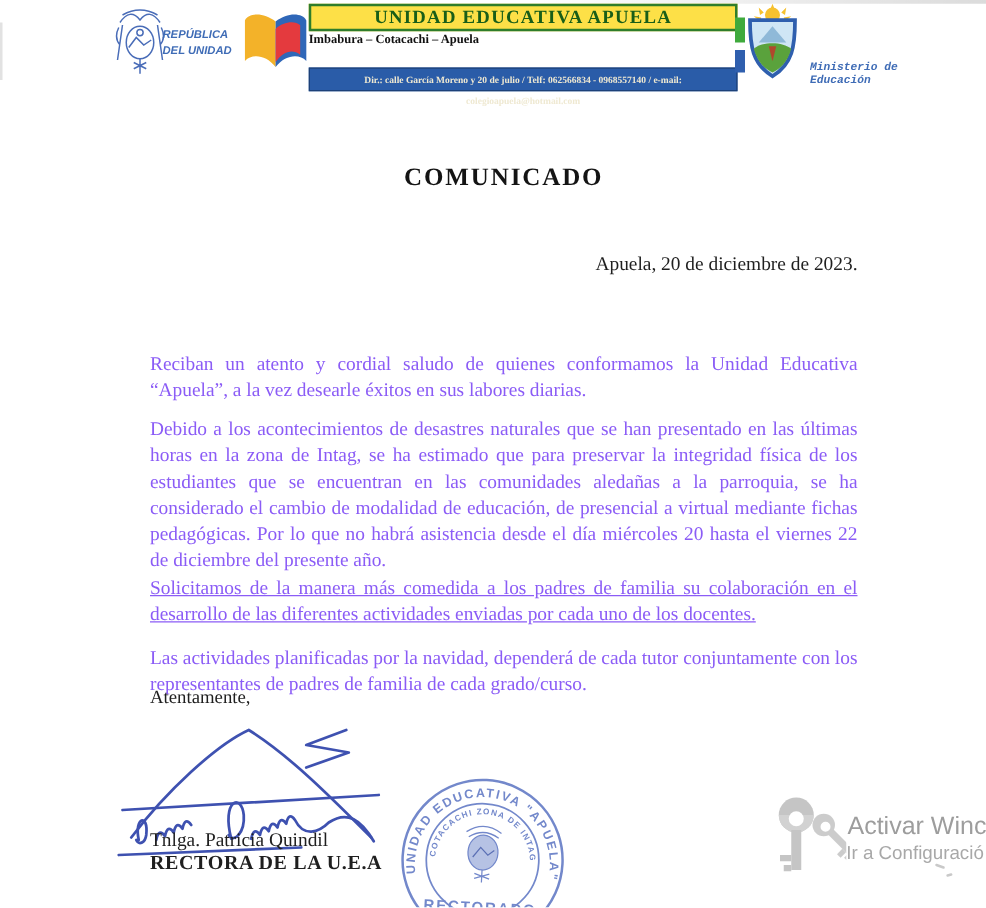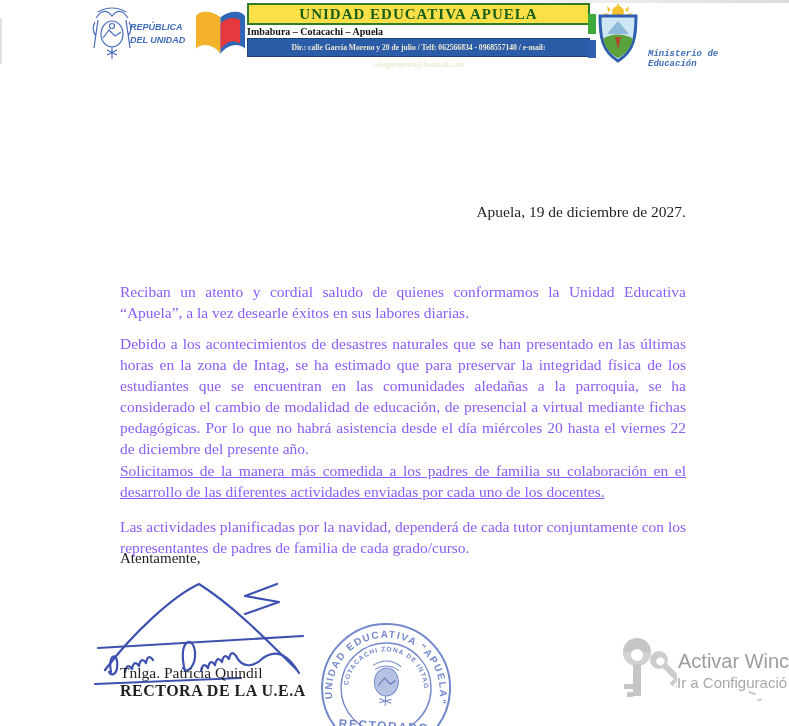--- a/index.html
+++ b/index.html
@@ -16,21 +16,21 @@
   .rep-label{position:absolute;left:130px;top:21px;width:70px;
              font-family:"Liberation Sans",sans-serif;font-style:italic;font-weight:bold;
              font-size:9px;line-height:13px;color:#3f6cb6;}
   .book{position:absolute;left:193px;top:8px;}
   .banner{position:absolute;left:247px;top:3px;width:343px;}
   .banner-green{box-sizing:border-box;height:22px;background:#fde047;border:2px solid #2f7d2b;
                 text-align:center;font-weight:bold;font-size:15px;line-height:18px;
                 letter-spacing:1px;color:#195e18;}
   .banner-white{height:13px;text-align:left;font-weight:bold;font-size:10px;line-height:13px;color:#111;}
   .banner-blue{box-sizing:border-box;height:19px;background:#2a5ca8;border:1px solid #1d4178;
-               text-align:center;font-weight:bold;font-size:7.6px;line-height:17px;color:#efe9d2;}
+               text-align:center;font-weight:bold;font-size:7.6px;line-height:17px;color:#efe9d2;margin-top:16px;}
   .flag-bit{position:absolute;width:8px;}
   .shield{position:absolute;left:594px;top:3px;}
   .ministry-label{position:absolute;left:648px;top:26px;width:110px;
                   font-family:Liberation Mono, monospace;font-style:italic;font-weight:bold;
                   font-size:9px;color:#3f6cb6;margin-top:23px;}
 
   
   .doc-title{position:absolute;left:120px;top:131px;width:566px;text-align:center;
              font-size:20px;font-weight:bold;letter-spacing:1.5px;color:#141414;}
   .dateline{position:absolute;left:120px;top:203px;width:566px;text-align:right;font-size:15.5px;}
@@ -102,21 +102,22 @@
       </g>
       <path d="M6,13 L42,13 C42,34 40,48 24,58 C8,48 6,34 6,13 Z" fill="#cfe6f5" stroke="#2f5fae" stroke-width="3"></path>
       <path d="M13,31 L24,18 L35,31 Z" fill="#8fb9d8"></path>
       <path d="M9,36 C16,30 32,30 39,36 C36,47 30,52 24,55 C18,52 12,47 9,36 Z" fill="#5aa23c"></path>
       <path d="M21,34 l6,0 -3,12 Z" fill="#b0482c"></path>
     </svg>
 
     <div class="ministry-label">Ministerio de Educación</div>
   </div>
 
-  <div class="dateline">Apuela, 19 de diciembre de 2027.</div>
+  <div class="doc-title">COMUNICADO</div>
+  <div class="dateline">Apuela, 20 de diciembre de 2023.</div>
 
   <p class="para p1">Reciban un atento y cordial saludo de quienes conformamos la Unidad Educativa “Apuela”, a la vez desearle éxitos en sus labores diarias.</p>
   <p class="para p2">Debido a los acontecimientos de desastres naturales que se han presentado en las últimas horas en la zona de Intag, se ha estimado que para preservar la integridad física de los estudiantes que se encuentran en las comunidades aledañas a la parroquia, se ha considerado el cambio de modalidad de educación, de presencial a virtual mediante fichas pedagógicas. Por lo que no habrá asistencia desde el día miércoles 20 hasta el viernes 22 de diciembre del presente año.</p>
   <p class="para p3">Solicitamos de la manera más comedida a los padres de familia su colaboración en el desarrollo de las diferentes actividades enviadas por cada uno de los docentes.</p>
   <p class="para p4">Las actividades planificadas por la navidad, dependerá de cada tutor conjuntamente con los representantes de padres de familia de cada grado/curso.</p>
 
   <div class="closing">Atentamente,</div>
 
   <svg class="signature" width="235" height="115" viewBox="0 0 235 115">
     <g stroke="#2a3fa8" stroke-width="2.2" fill="none" stroke-linecap="round" stroke-linejoin="round" opacity="0.9">

